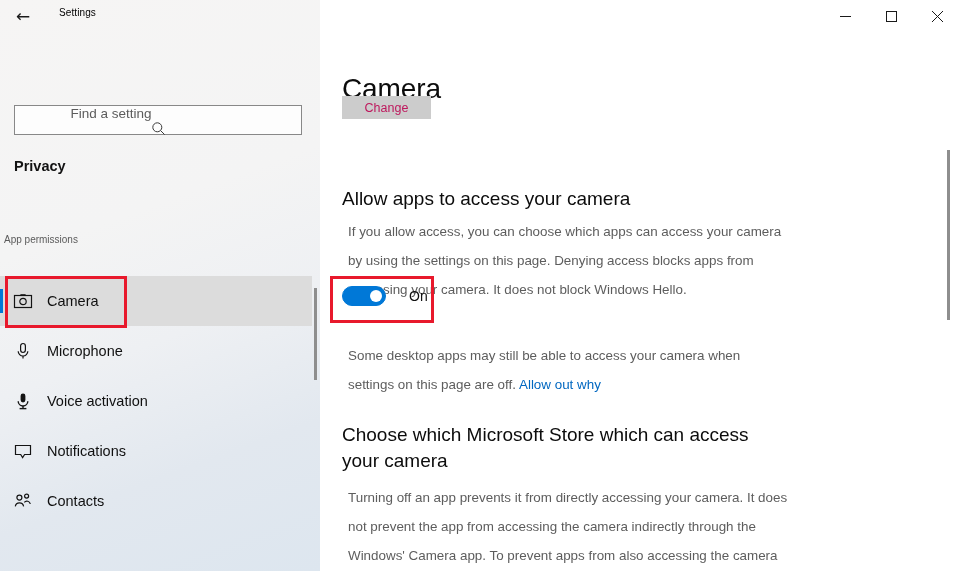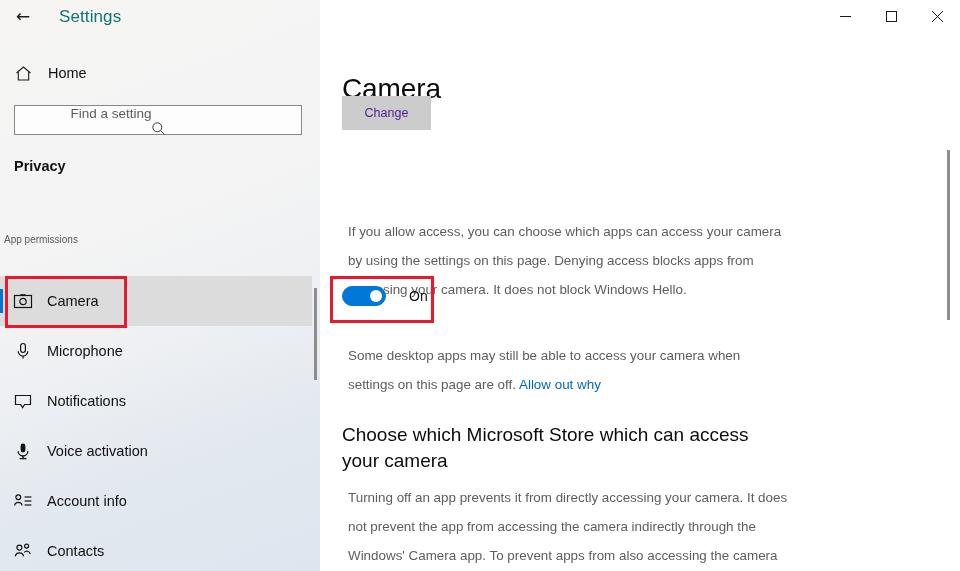--- a/index.html
+++ b/index.html
@@ -28,21 +28,21 @@
     width: 46px; height: 32px;
     display: flex; align-items: center; justify-content: center;
     cursor: pointer;
   }
   .back-glyph {
     font-size: 17px; color: #1a1a1a; line-height: 1;
     font-family: "DejaVu Sans", sans-serif;
   }
   .app-title {
     position: absolute; left: 59px; top: 7px;
-    font-size: 17px; color: #0f766e;
+    font-size: 10px; color: #000000;
     letter-spacing: 0.1px;
   }
   .wincontrols {
     position: absolute; right: 0; top: 0;
     height: 32px; display: flex;
   }
   .wc {
     width: 46px; height: 32px;
     display: flex; align-items: center; justify-content: center;
     cursor: pointer;
@@ -147,24 +147,24 @@
   }
   .main-inner { position: relative; width: 640px; height: 571px; }
 
   .page-title {
     position: absolute; left: 22px; top: 54px;
     font-size: 28px; color: #0c0c0c; font-weight: normal;
     letter-spacing: -0.1px;
   }
   .change-btn {
     position: absolute; left: 22px; top: 96px;
-    min-width: 89px; height: 34px;
+    min-width: 89px; height: 23px;
     background: #cccccc; border: 0;
     font-family: "Liberation Sans", sans-serif;
-    font-size: 12.5px; color: #4c1d95;
+    font-size: 12.5px; color: #be185d;
     cursor: pointer;
     padding: 0 10px;
   }
 
   .h2 {
     position: absolute; left: 22px;
     font-size: 19px; color: #0c0c0c; font-weight: normal;
     line-height: 26px;
   }
   .h2.allow { top: 170px; }
@@ -253,29 +253,20 @@
           <line x1="0" y1="0" x2="11" y2="11" stroke="#1a1a1a" stroke-width="1"></line>
           <line x1="11" y1="0" x2="0" y2="11" stroke="#1a1a1a" stroke-width="1"></line>
         </svg>
       </div>
     </div>
   </div>
 
   <div class="sidebar">
     <div class="sidebar-inner">
 
-      <div class="home-row">
-        <span class="home-icon">
-          <svg width="19" height="19" viewBox="0 0 19 19">
-            <path d="M2.5 9 L9.5 3 L16.5 9" fill="none" stroke="#1d1d1d" stroke-width="1.1"></path>
-            <path d="M4.3 8 L4.3 16 L14.7 16 L14.7 8" fill="none" stroke="#1d1d1d" stroke-width="1.1"></path>
-          </svg>
-        </span>
-        <span class="home-label">Home</span>
-      </div>
 
       <div class="searchbox">
         <input class="search-input" type="text" placeholder="Find a setting" style="">
         <span class="search-ico">
           <svg width="15" height="15" viewBox="0 0 15 15">
             <circle cx="6.3" cy="6.3" r="4.5" fill="none" stroke="#3a3a3a" stroke-width="1"></circle>
             <line x1="9.6" y1="9.6" x2="13.6" y2="13.6" stroke="#3a3a3a" stroke-width="1"></line>
           </svg>
         </span>
       </div>
@@ -304,50 +295,38 @@
               <path d="M5.2 10.2 a4.8 4.8 0 0 0 9.6 0" fill="none" stroke="#141414" stroke-width="1.2"></path>
               <line x1="10" y1="15" x2="10" y2="17.5" stroke="#141414" stroke-width="1.2"></line>
             </svg>
           </span>
           <span class="nav-label">Microphone</span>
         </div>
 
         <div class="navitem">
           <span class="nav-ico">
             <svg width="20" height="20" viewBox="0 0 20 20">
-              <path d="M2.5 4.5 L17.5 4.5 L17.5 13.5 L11.6 13.5 L9.6 16.6 L7.7 13.5 L2.5 13.5 Z" fill="none" stroke="#141414" stroke-width="1.2" stroke-linejoin="miter"></path>
-            </svg>
-          </span>
-          <span class="nav-label">Notifications</span>
-        </div>
-
-        <div class="navitem">
-          <span class="nav-ico">
-            <svg width="20" height="20" viewBox="0 0 20 20">
               <rect x="7.6" y="2.5" width="4.8" height="9" rx="2.4" fill="#141414"></rect>
               <path d="M5.2 10.2 a4.8 4.8 0 0 0 9.6 0" fill="none" stroke="#141414" stroke-width="1.4"></path>
               <line x1="10" y1="15" x2="10" y2="17.5" stroke="#141414" stroke-width="1.4"></line>
               <line x1="6.6" y1="17.6" x2="13.4" y2="17.6" stroke="#141414" stroke-width="1.4"></line>
             </svg>
           </span>
           <span class="nav-label">Voice activation</span>
         </div>
 
         <div class="navitem">
           <span class="nav-ico">
             <svg width="20" height="20" viewBox="0 0 20 20">
-              <circle cx="5.3" cy="6.2" r="2.4" fill="none" stroke="#141414" stroke-width="1.2"></circle>
-              <path d="M1.6 14.5 a3.8 3.8 0 0 1 7.5 0" fill="none" stroke="#141414" stroke-width="1.2"></path>
-              <line x1="11.6" y1="6" x2="18.4" y2="6" stroke="#141414" stroke-width="1.2"></line>
-              <line x1="11.6" y1="10" x2="18.4" y2="10" stroke="#141414" stroke-width="1.2"></line>
-              <line x1="11.6" y1="14" x2="18.4" y2="14" stroke="#141414" stroke-width="1.2"></line>
-            </svg>
-          </span>
-          <span class="nav-label">Account info</span>
-        </div>
+              <path d="M2.5 4.5 L17.5 4.5 L17.5 13.5 L11.6 13.5 L9.6 16.6 L7.7 13.5 L2.5 13.5 Z" fill="none" stroke="#141414" stroke-width="1.2" stroke-linejoin="miter"></path>
+            </svg>
+          </span>
+          <span class="nav-label">Notifications</span>
+        </div>
+
 
         <div class="navitem">
           <span class="nav-ico">
             <svg width="20" height="20" viewBox="0 0 20 20">
               <circle cx="6.4" cy="6.6" r="2.5" fill="none" stroke="#141414" stroke-width="1.2"></circle>
               <path d="M2.3 15.4 a4.2 4.2 0 0 1 8.3 0" fill="none" stroke="#141414" stroke-width="1.2"></path>
               <circle cx="13.6" cy="5.1" r="2" fill="none" stroke="#141414" stroke-width="1.2"></circle>
               <path d="M11.3 11.4 a3.4 3.4 0 0 1 6 1.6" fill="none" stroke="#141414" stroke-width="1.2"></path>
             </svg>
           </span>
@@ -360,20 +339,21 @@
     </div>
   </div>
 
   <div class="main">
     <div class="main-inner">
 
       <h1 class="page-title">Camera</h1>
 
       <button class="change-btn">Change</button>
 
+      <h2 class="h2 allow">Allow apps to access your camera</h2>
       <p class="para allow-desc">If you allow access, you can choose which apps can access your camera by using the settings on this page. Denying access blocks apps from accessing your camera. It does not block Windows Hello.</p>
 
       <div class="toggle-row">
         <div class="toggle">
           <span class="knob"></span>
         </div>
         <span class="toggle-label">On</span>
       </div>
 
       <p class="para desktop-note"><span>Some desktop apps may still be able to access your camera when settings on this page are off. </span><a class="link">Allow out why</a></p>

